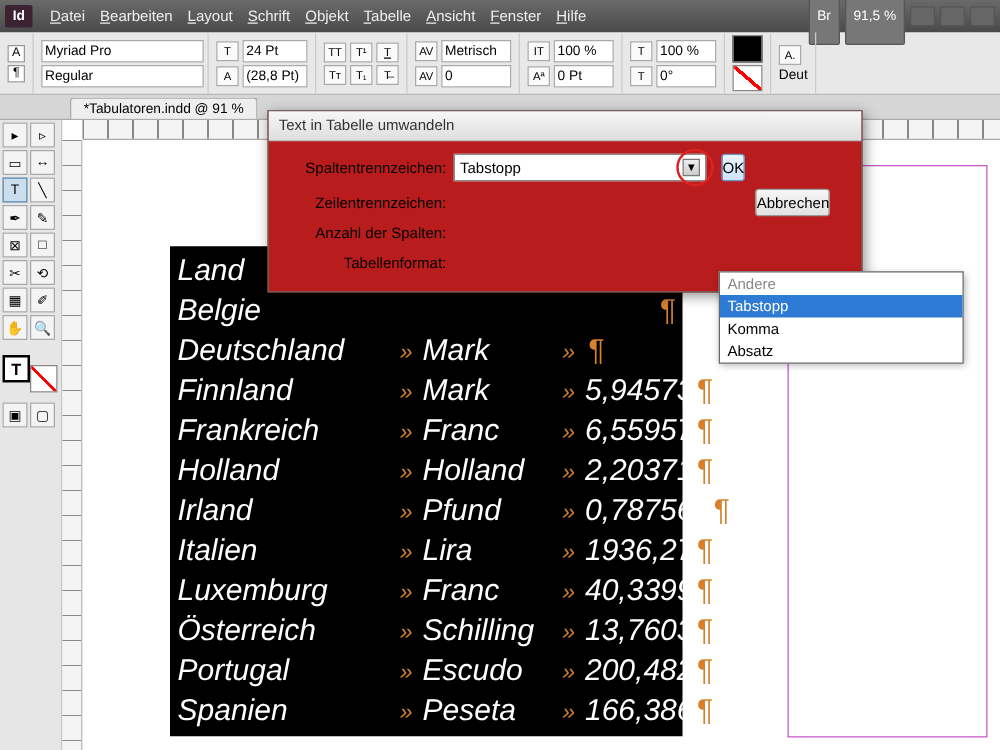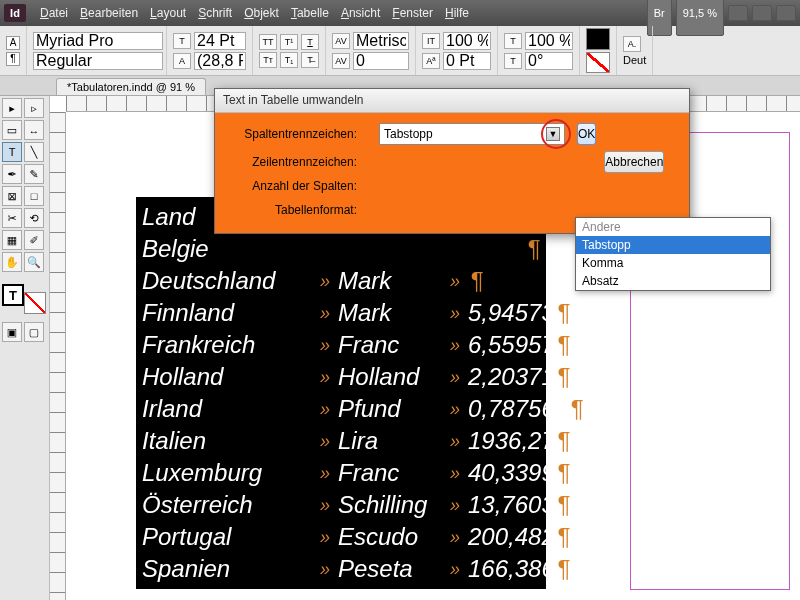--- a/index.html
+++ b/index.html
@@ -12,21 +12,21 @@
 .menubar .mitem u { text-decoration: underline; }
 .menubar .right { margin-left: auto; display: flex; align-items: center; gap: 4px; }
 .menubar .rbox { background: #777; border: 1px solid #555; border-radius: 2px; padding: 16px 6px; font-size: 11px; color: #fff; }
 .menubar .ricon { width: 20px; height: 16px; background: #666; border: 1px solid #555; border-radius: 2px; }
 
 
 .ctrlstrip { height: 50px; background: #e8e8e8; border-bottom: 1px solid #bbb; display: flex; font-size: 11px; }
 .ctrlstrip .cell { border-right: 1px solid #ccc; padding: 2px 6px; display: flex; flex-direction: column; justify-content: center; gap: 2px; }
 .ctrlstrip .row { display: flex; align-items: center; gap: 3px; }
 .ctrlstrip .label-a { width: 14px; height: 14px; border: 1px solid #999; font-size: 10px; display: flex; align-items: center; justify-content: center; background: #fff; }
-.ctrlstrip select, .ctrlstrip input { font-size: 16px; border: 1px solid #aaa; background: #fff; height: 18px; padding: 0 2px; }
+.ctrlstrip select, .ctrlstrip input { font-size: 11px; border: 1px solid #aaa; background: #fff; height: 18px; padding: 0 2px; }
 .ctrlstrip .mini { width: 18px; height: 16px; border: 1px solid #aaa; background: #fafafa; font-size: 9px; display: flex; align-items: center; justify-content: center; }
 .ctrlstrip .color-swatch { width: 24px; height: 22px; border: 1px solid #888; }
 
 
 .tabbar { height: 20px; background: #d6d6d6; display: flex; align-items: flex-end; padding-left: 56px; border-bottom: 1px solid #aaa; font-size: 11px; }
 .tabbar .tab { background: #eee; border: 1px solid #aaa; border-bottom: none; padding: 2px 10px; border-radius: 3px 3px 0 0; }
 
 
 .workspace { position: absolute; top: 96px; left: 0; right: 0; bottom: 0; display: flex; }
 .toolbox { width: 50px; background: #e6e6e6; border-right: 1px solid #bbb; padding: 2px; display: flex; flex-wrap: wrap; gap: 2px; align-content: flex-start; }
@@ -47,25 +47,25 @@
 
 .textblock { position: absolute; top: 85px; left: 70px; width: 410px; background: #000; color: #fff; font-family: "Myriad Pro","Segoe UI",sans-serif; font-size: 24px; line-height: 32px; padding: 4px 6px; }
 .textblock .trow { white-space: pre; display: flex; }
 .textblock .land { flex: 0 0 170px; }
 .textblock .tab { color: #d7822b; flex: 0 0 26px; text-align: center; font-size: 18px; }
 .textblock .curr { flex: 0 0 104px; }
 .textblock .val { flex: 1; text-align: right; }
 .textblock .pil { color: #d7822b; margin-left: 2px; }
 
 
-.dialog { position: absolute; top: 88px; left: 214px; width: 476px; background: #f97316; border: 1px solid #666; box-shadow: 2px 3px 10px rgba(0,0,0,.45); font-size: 12px; }
+.dialog { position: absolute; top: 88px; left: 214px; width: 476px; background: #b91c1c; border: 1px solid #666; box-shadow: 2px 3px 10px rgba(0,0,0,.45); font-size: 12px; }
 .dialog .titlebar { height: 24px; background: linear-gradient(#f7f7f7,#dedede); border-bottom: 1px solid #bbb; padding: 4px 8px; color: #333; }
 .dialog .body { display: flex; padding: 10px 12px 16px; gap: 12px; }
 .dialog .form { flex: 1; display: flex; flex-direction: column; gap: 10px; }
-.dialog .frow { display: flex; align-items: center; gap: 22px; position: relative; }
+.dialog .frow { display: flex; align-items: center; gap: 6px; position: relative; }
 .dialog .flabel { width: 130px; text-align: right; }
 .dialog .fselect { flex: 1; height: 22px; border: 1px solid #888; background: #fff; padding: 0 4px; display: flex; align-items: center; justify-content: space-between; }
 .dialog .fselect .arrow { width: 14px; height: 14px; border: 1px solid #777; background: linear-gradient(#eee,#ccc); display: flex; align-items: center; justify-content: center; font-size: 9px; }
 .dialog .circle { position: absolute; right: -6px; top: -4px; width: 30px; height: 30px; border: 2px solid #d22; border-radius: 50%; pointer-events: none; }
 .dialog .buttons { width: 100px; display: flex; gap: 8px; }
 .dialog .btn { height: 22px; border: 1px solid #6b91c8; background: linear-gradient(#eaf3ff,#cfe3fb); border-radius: 3px; display: flex; align-items: center; justify-content: center; cursor: pointer; }
 .dialog .btn.secondary { border-color: #999; background: linear-gradient(#f5f5f5,#e2e2e2); margin-top: 28px; }
 
 .dropdown { position: absolute; top: 128px; left: 360px; width: 196px; background: #fff; border: 1px solid #666; font-size: 12px; box-shadow: 1px 2px 6px rgba(0,0,0,.3); z-index: 5; }
 .dropdown .opt { padding: 2px 6px; cursor: default; }

